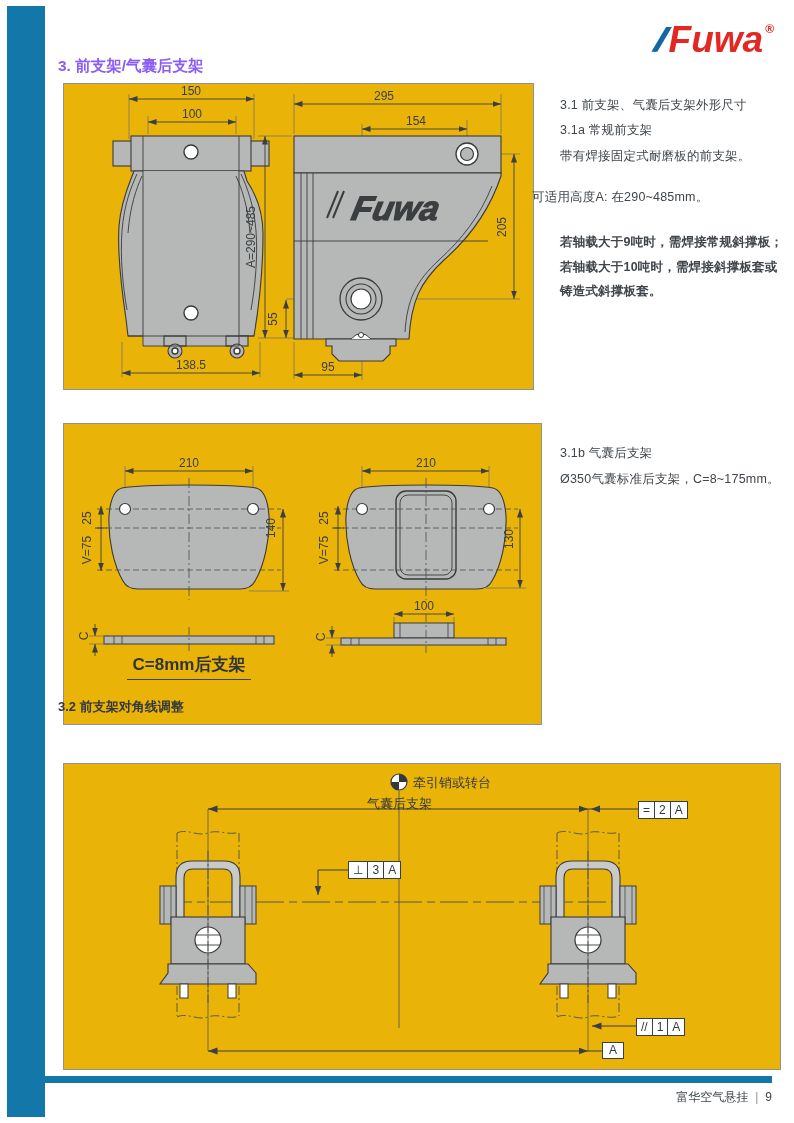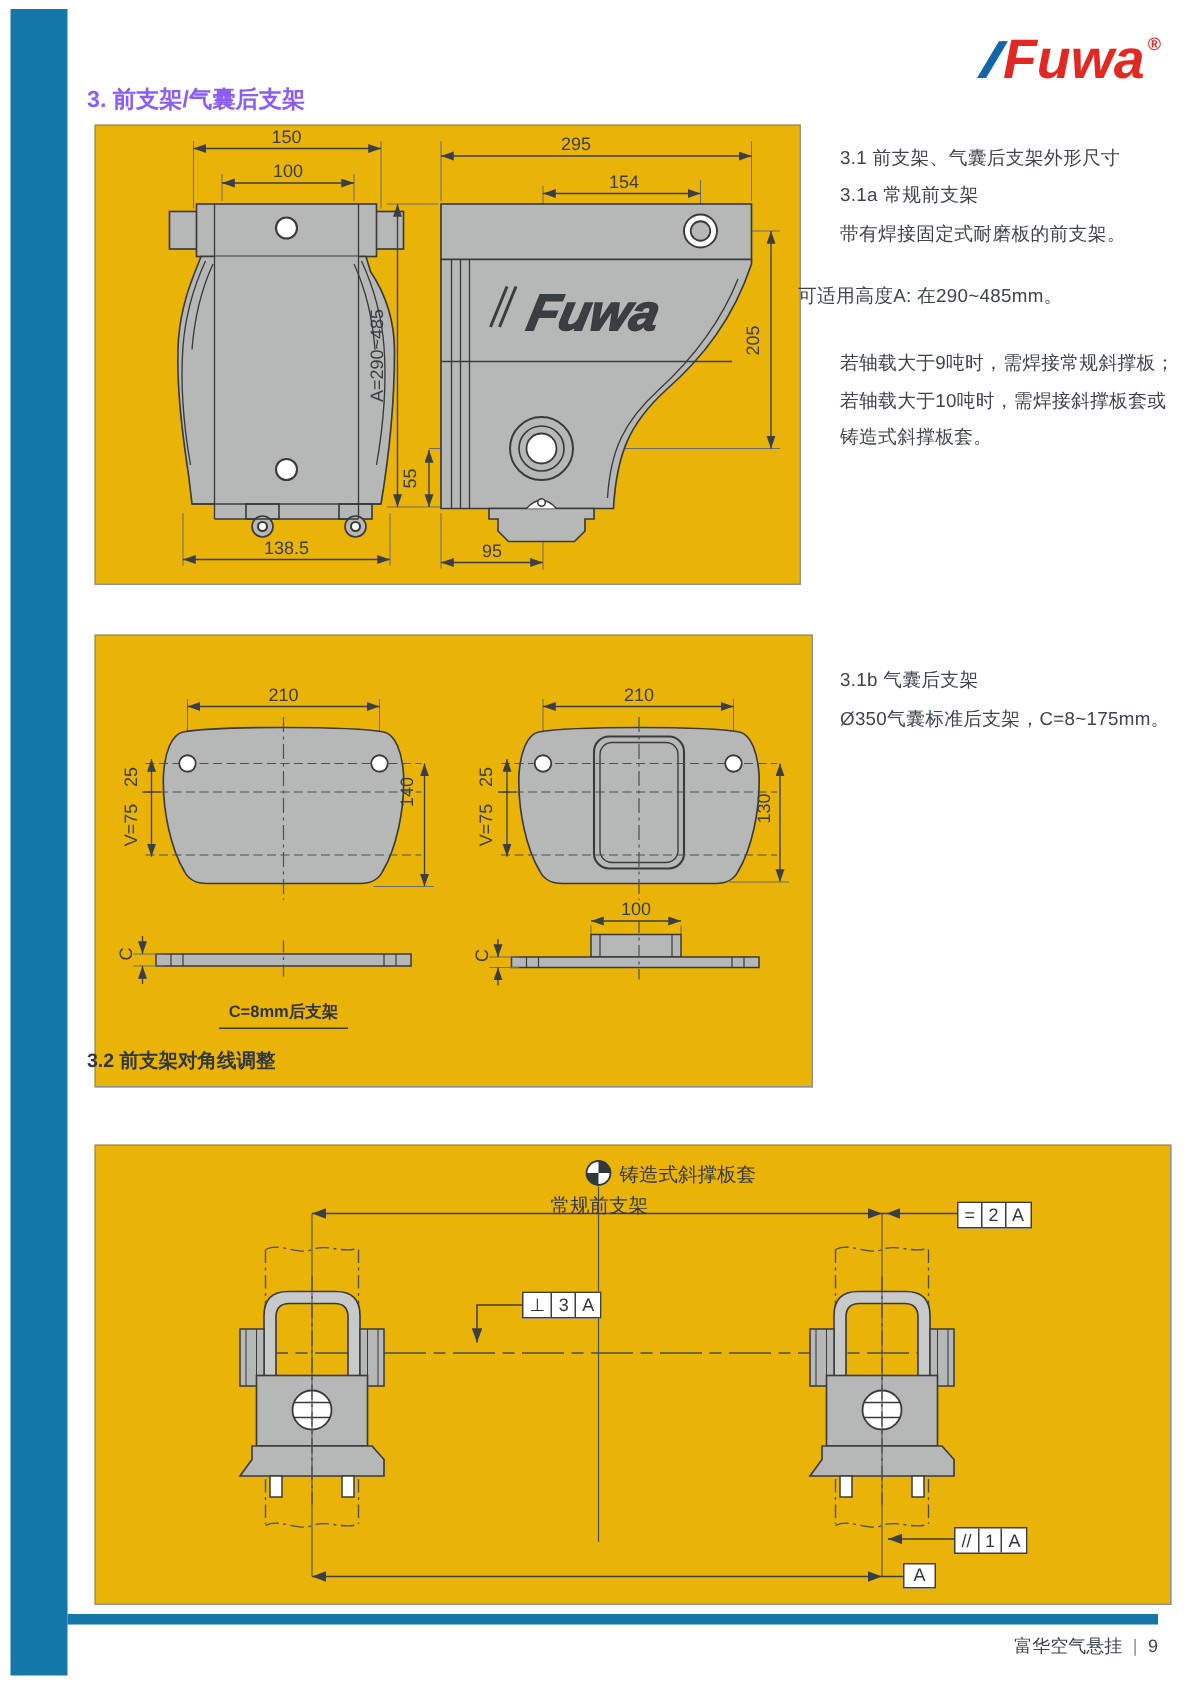--- a/index.html
+++ b/index.html
@@ -14,30 +14,30 @@
   .logo-slash{color:#1466a8;font-style:italic;font-weight:900;font-size:33px;letter-spacing:-7px;
               transform:skewX(-12deg);margin-right:9px;line-height:40px;}
   .logo-word{color:#e32823;font-style:italic;font-weight:800;font-size:37px;line-height:40px;letter-spacing:0px;}
   .logo-reg{color:#e32823;font-size:12px;font-weight:700;margin-left:2px;margin-top:2px;}
   
   #sec3-title{left:58px;top:56px;font-size:15.5px;font-weight:700;color:#8b5cf6;}
   #sec32-title{left:58px;top:698px;font-size:13px;font-weight:600;color:#33383d;}
   .note{font-size:12.5px;color:#3f454a;letter-spacing:.2px;}
   #note1-l1{left:560px;top:97px;}  #note1-l2{left:560px;top:122px;}
   #note1-l3{left:560px;top:148px;} #note1-l4{left:532px;top:189px;}
-  #note1-b3{left:560px;top:230px;line-height:24.5px;width:230px;}
+  #note1-b3{left:560px;top:230px;line-height:24.5px;width:230px;font-weight:bold;}
   #note2-l1{left:560px;top:445px;} #note2-l2{left:560px;top:471px;}
   
   .figbox{border:1px solid #8f9396;background:#eab308;}
   #box1{left:63px;top:83px;width:469px;height:305px;}
   #box2{left:63px;top:423px;width:477px;height:300px;}
   #box3{left:63px;top:763px;width:716px;height:305px;}
   .figbox svg{position:absolute;left:0;top:0;}
   
-  .caption{position:absolute;top:243px;width:170px;text-align:center;font-size:11px;font-weight:600;
+  .caption{position:absolute;top:229px;width:170px;text-align:center;font-size:17px;font-weight:600;
            color:#2f3439;}
   .caption span{display:inline-block;border-bottom:1.6px solid #3a3f44;padding:0 6px 3px 6px;}
   #cap-left{left:40px;} #cap-right{left:277px;}
   
   .fcf{position:absolute;display:flex;background:#fff;border:1.2px solid #3a3f44;height:16px;
        font-size:12px;line-height:16px;color:#33383d;}
   .fcf .cell{padding:0 4px;text-align:center;}
   .fcf .cell + .cell{border-left:1.2px solid #3a3f44;}
   #fcf-symmetry{left:574px;top:37px;}
   #fcf-perp{left:284px;top:97px;}
@@ -367,22 +367,22 @@
   <g>
     <line x1="144" y1="287" x2="524" y2="287" stroke="#3a3f44" stroke-width="1" marker-start="url(#ar3s)" marker-end="url(#ar3)"></line>
     <line x1="524" y1="287" x2="538" y2="287" stroke="#3a3f44" stroke-width="1"></line>
   </g>
 
   <path d="M284,106 L254,106 L254,131" fill="none" stroke="#3a3f44" stroke-width="1" marker-end="url(#ar3)"></path>
 
   <line x1="572" y1="262" x2="528" y2="262" stroke="#3a3f44" stroke-width="1" marker-end="url(#ar3)"></line>
 </svg>
 
-<div class="dlabel" id="kingpin-label">铸造式斜撑板套</div>
-<div class="dlabel" id="spring-label">常规前支架</div>
+<div class="dlabel" id="kingpin-label">牵引销或转台</div>
+<div class="dlabel" id="spring-label">气囊后支架</div>
 
 <div class="fcf" id="fcf-symmetry">
   <span class="cell">=</span>
       <span class="cell">2</span>
       <span class="cell">A</span>
 </div>
 <div class="fcf" id="fcf-perp">
   <span class="cell">⊥</span>
       <span class="cell">3</span>
       <span class="cell">A</span>

